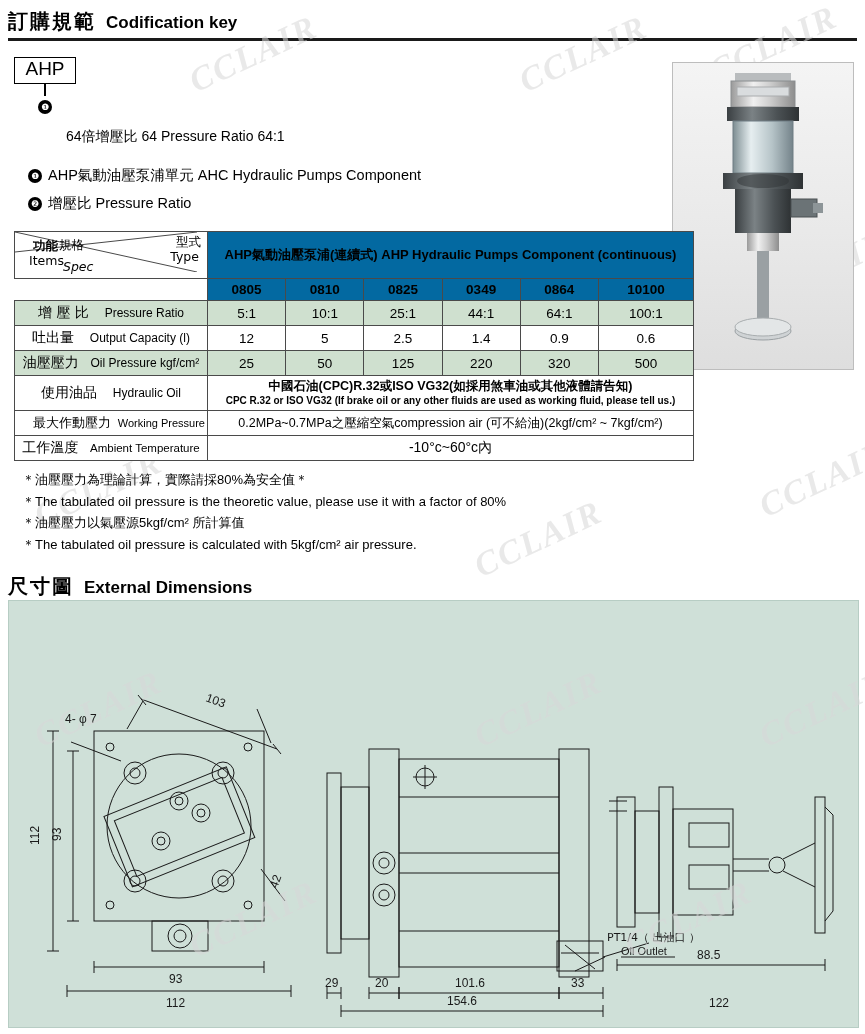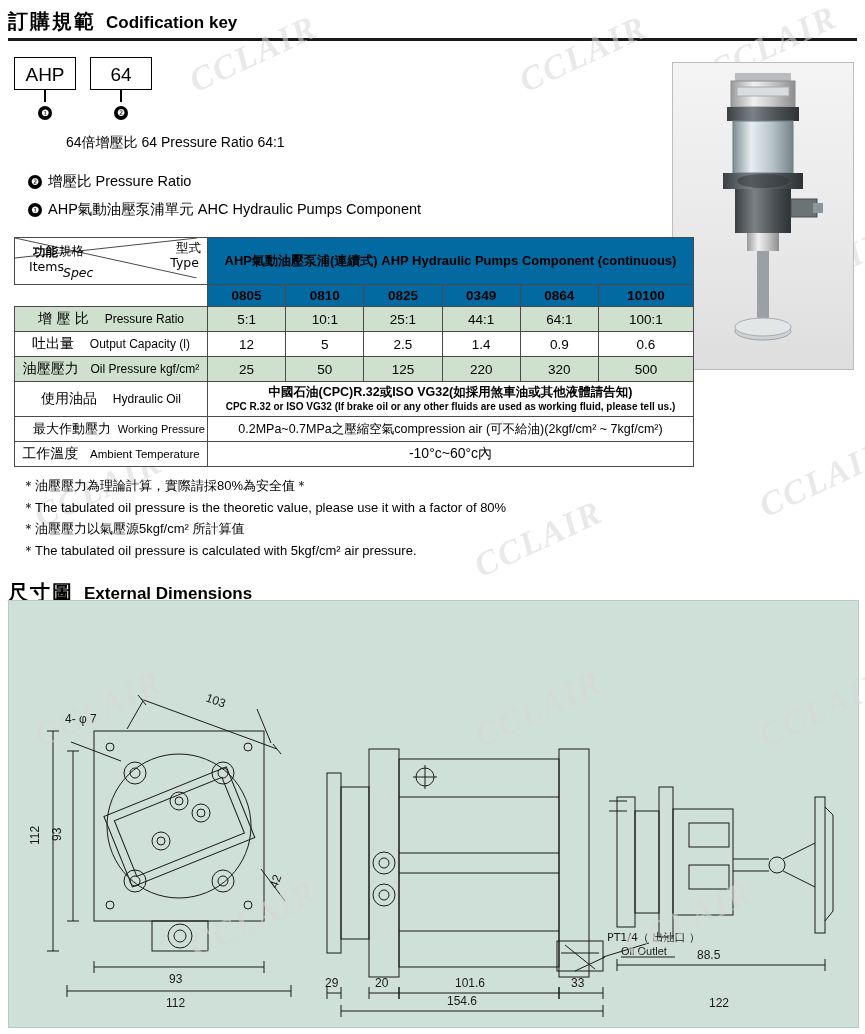--- a/index.html
+++ b/index.html
@@ -36,21 +36,21 @@
     gap:10px;
   }
   .sec-head .cn{font-size:20px;font-weight:bold;font-family:"DejaVu Sans",sans-serif;letter-spacing:2px;}
   .sec-head .en{font-size:17px;font-weight:bold;}
   
   .codekey{position:relative;margin:16px 0 0 14px;}
   .code-row{display:flex;align-items:flex-start;gap:14px;}
   .code-cell{text-align:center;}
   .code-box{
     border:1.5px solid #000;
-    padding:6px 8px 3px 8px;
+    padding:0 8px 3px 8px;
     font-size:19px;
     font-family:"Liberation Sans",sans-serif;
     display:inline-block;
     min-width:44px;
   }
   .code-stem{width:1.5px;height:12px;background:#000;margin:0 auto;}
   .circnum{
     display:inline-block;width:14px;height:14px;border-radius:50%;
     background:#000;color:#fff;font-size:10px;line-height:14px;text-align:center;
     font-family:"DejaVu Sans",sans-serif;
@@ -134,33 +134,28 @@
   <span class="en">Codification key</span>
 </div>
 
 <div class="codekey">
   <div class="code-row">
     <div class="code-cell">
       <div class="code-box">AHP</div>
       <div class="code-stem"></div>
       <div class="circnum" style="font-size:9px;">❶</div>
     </div>
-    <div class="code-cell">
-      <div class="code-box">64</div>
-      <div class="code-stem"></div>
-      <div class="circnum" style="font-size:9px;">❷</div>
-    </div>
   </div>
   <div class="ratio-line">64倍增壓比 64 Pressure Ratio 64:1</div>
   <div class="legend">
     <div>
-      <span class="circnum" style="font-size:9px;">❷</span><span>增壓比  Pressure Ratio</span>
+      <span class="circnum" style="font-size:9px;">❶</span><span>AHP氣動油壓泵浦單元  AHC Hydraulic Pumps Component</span>
     </div>
     <div>
-      <span class="circnum" style="font-size:9px;">❶</span><span>AHP氣動油壓泵浦單元  AHC Hydraulic Pumps Component</span>
+      <span class="circnum" style="font-size:9px;">❷</span><span>增壓比  Pressure Ratio</span>
     </div>
   </div>
 </div>
 
 <div class="photo">
   <svg width="180" height="306" viewBox="0 0 180 306">
     <defs>
       <linearGradient id="mtl" x1="0" y1="0" x2="1" y2="0">
         <stop offset="0" stop-color="#9a9a9a"></stop>
           <stop offset="0.35" stop-color="#f0f0f0"></stop>

